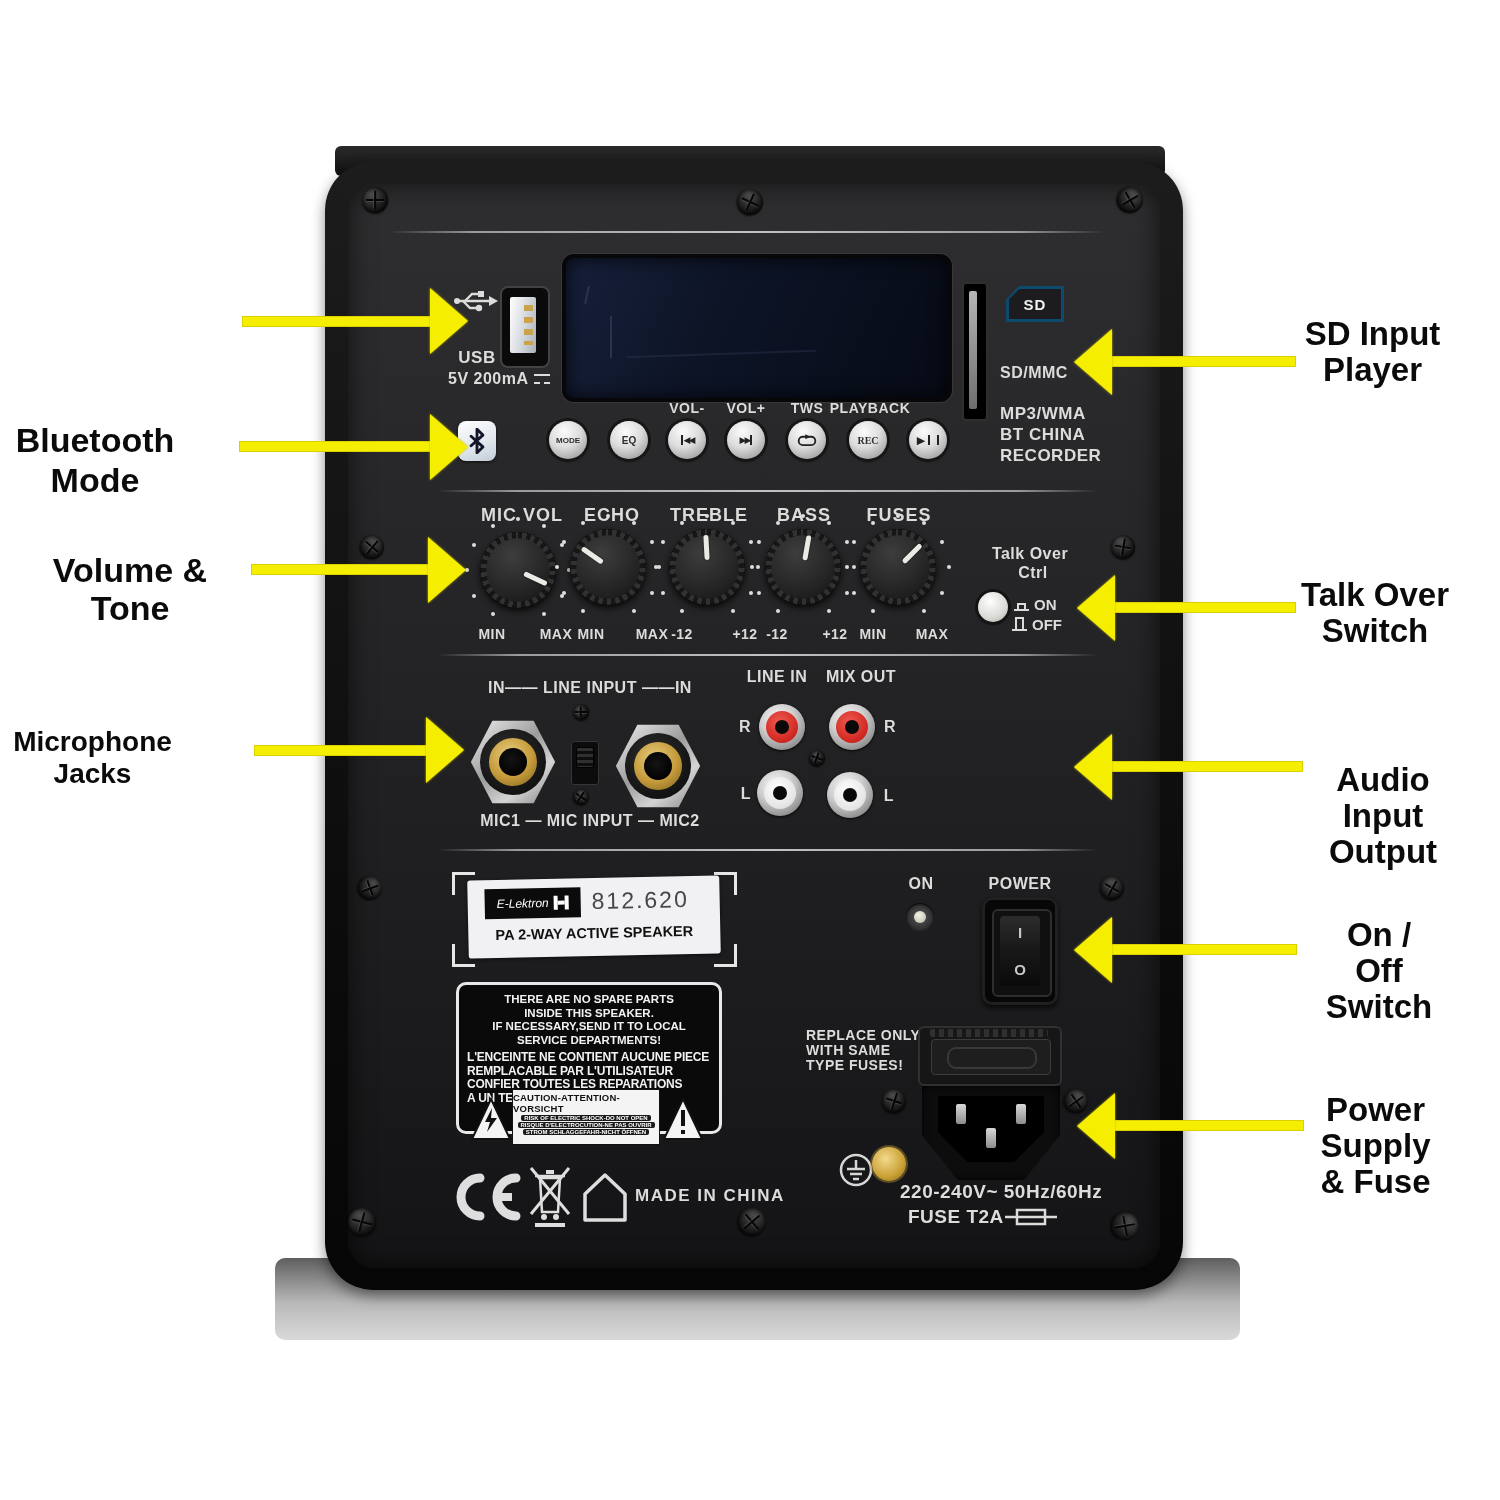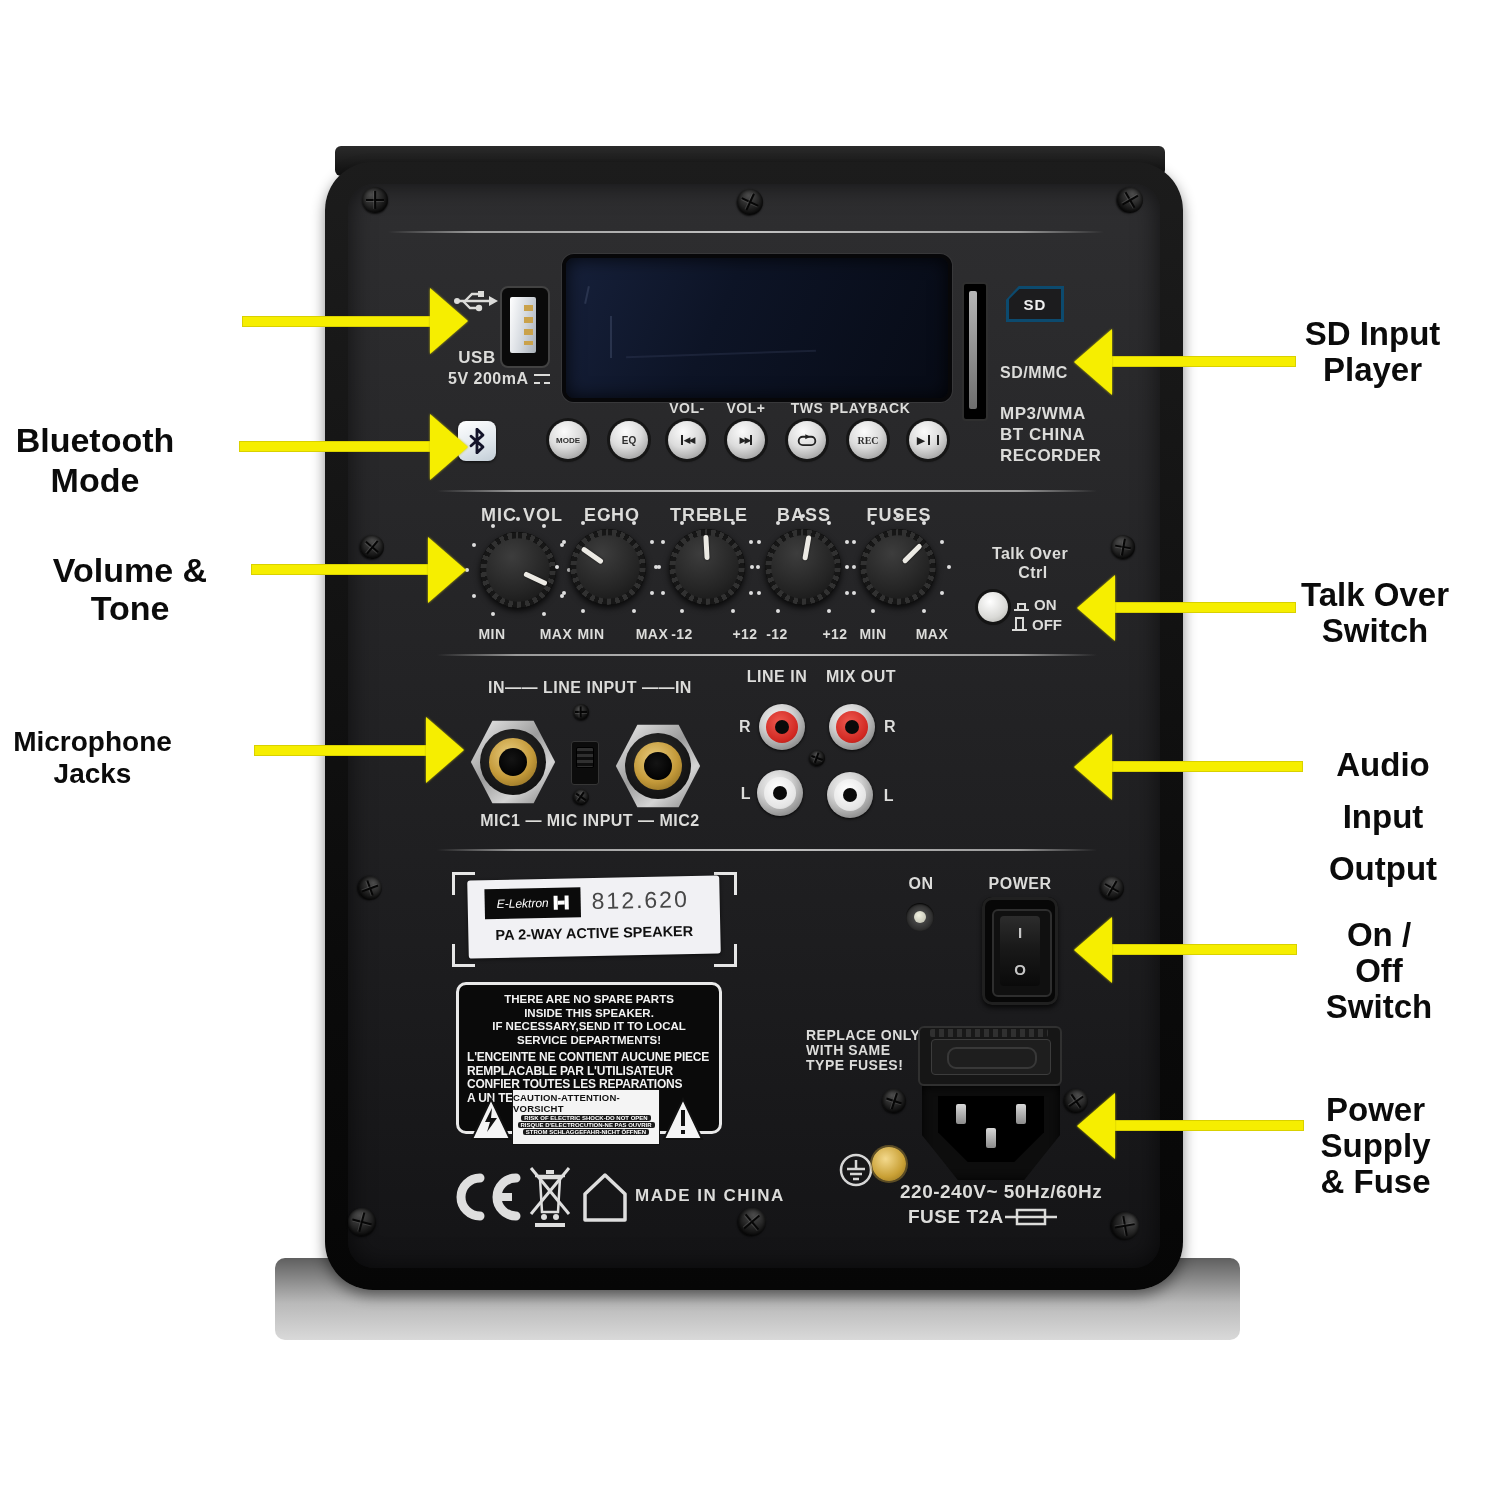--- a/index.html
+++ b/index.html
@@ -551,21 +551,21 @@
   <div class="aline" style="left:1112px;top:357px;width:183px;"></div>
   <div class="ahead-l" style="left:1074px;top:329px;"></div>
 
   <div class="callout" style="left:1296px;top:577px;width:158px;font-size:33px;line-height:36px;">
     <span>Talk Over</span>
       <span>Switch</span>
   </div>
   <div class="aline" style="left:1115px;top:603px;width:180px;"></div>
   <div class="ahead-l" style="left:1077px;top:575px;"></div>
 
-  <div class="callout" style="left:1308px;top:739px;width:150px;font-size:33px;line-height:52px;">
+  <div class="callout" style="left:1308px;top:762px;width:150px;font-size:33px;line-height:36px;">
     <span>Audio Input</span>
       <span>Output</span>
   </div>
   <div class="aline" style="left:1112px;top:762px;width:190px;"></div>
   <div class="ahead-l" style="left:1074px;top:734px;"></div>
 
   <div class="callout" style="left:1320px;top:917px;width:118px;font-size:33px;line-height:36px;">
     <span>On / Off</span>
       <span>Switch</span>
   </div>

